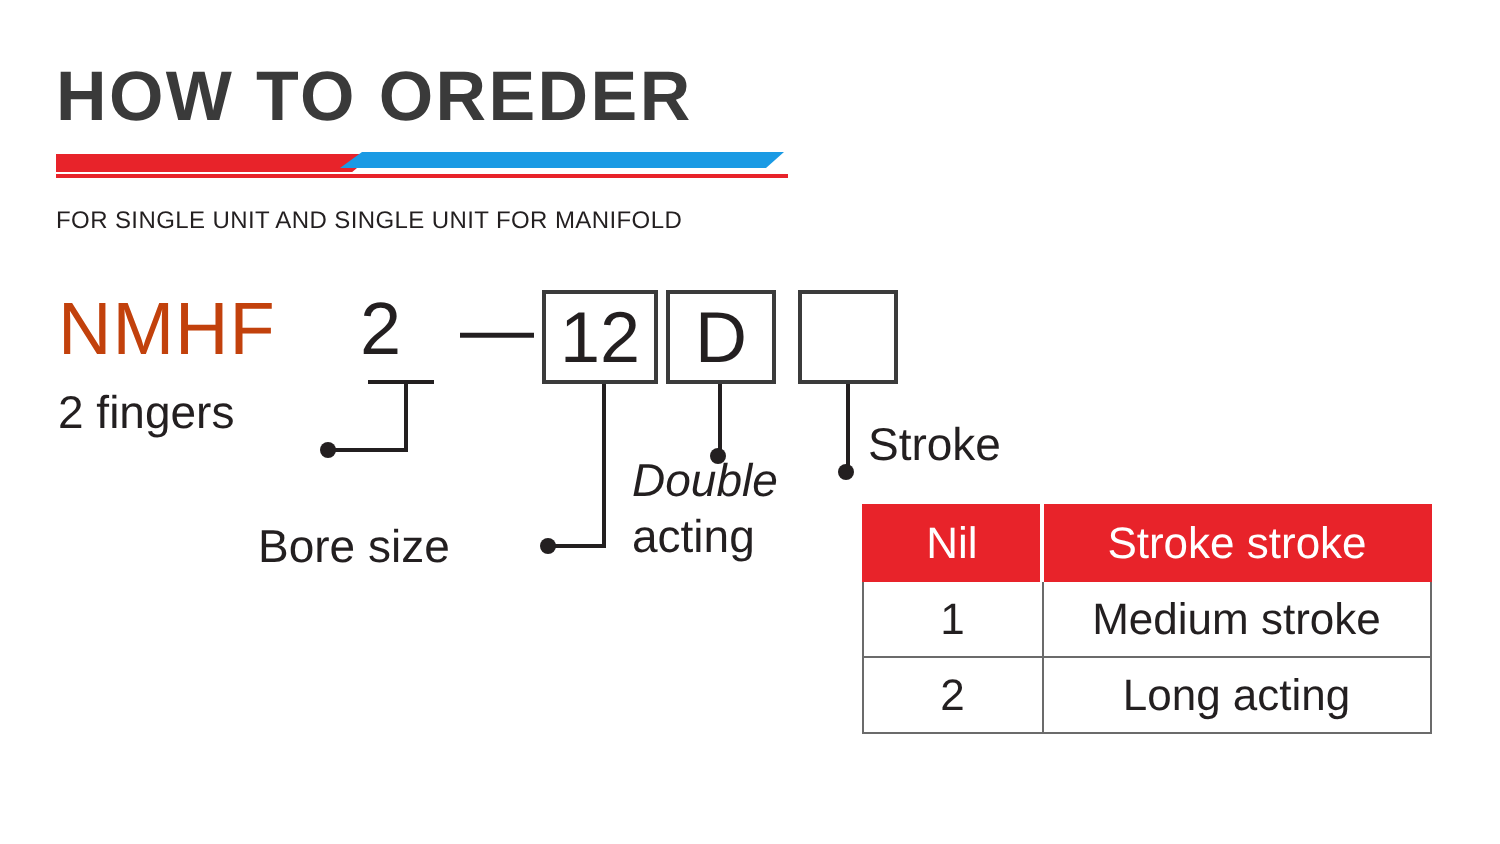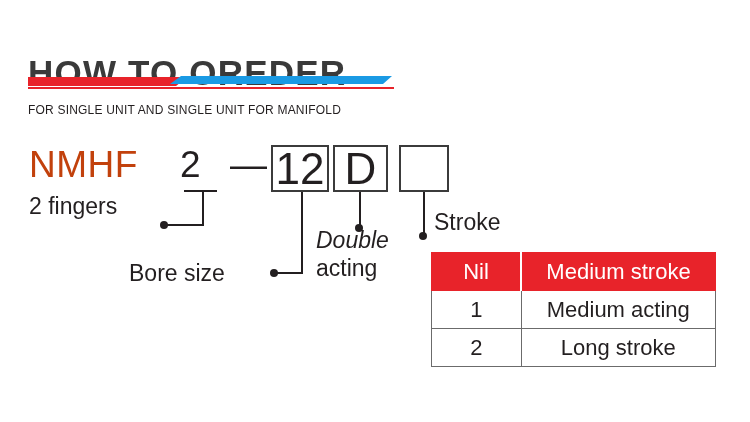--- a/index.html
+++ b/index.html
@@ -27,21 +27,20 @@
   .heading {
     position: absolute;
     left: 28px;
     top: 29px;
     font-size: 35px;
     font-weight: bold;
     letter-spacing: 1.2px;
     color: #3a3a3a;
     line-height: 40px;
     white-space: nowrap;
-    margin-top: 24px;
   }
 
   
   .rule-wrap {
     position: absolute;
     left: 28px;
     top: 74px;
     width: 366px;
     height: 16px;
   }
@@ -118,21 +117,21 @@
   }
 
   .code-box {
     position: absolute;
     border: 2px solid #3b3b3b;
     box-sizing: border-box;
     background: #fff;
     display: flex;
     align-items: center;
     justify-content: center;
-    font-size: 44px;
+    font-size: 36px;
     color: #231f20;
     line-height: 1;
   }
   .box-bore  { left: 271px; top: 145px; width: 58px;  height: 47px; }
   .box-act   { left: 333px; top: 145px; width: 55px;  height: 47px; }
   .box-strk  { left: 399px; top: 145px; width: 50px;  height: 47px; }
 
   
   .ln { position: absolute; background: #231f20; }
   .ln-h { height: 2px; }
@@ -250,26 +249,26 @@
   <div class="label lbl-fingers">2 fingers</div>
   <div class="label lbl-bore">Bore size</div>
   <div class="label lbl-double">Double</div>
   <div class="label lbl-acting">acting</div>
   <div class="label lbl-stroke">Stroke</div>
 
   <table class="stroke-table">
     <tbody>
       <tr class="head">
         <td class="col-code code-col">Nil</td>
+        <td class="col-desc">Stroke stroke</td>
+      </tr>
+      <tr>
+        <td class="col-code">1</td>
         <td class="col-desc">Medium stroke</td>
       </tr>
       <tr>
-        <td class="col-code">1</td>
-        <td class="col-desc">Medium acting</td>
-      </tr>
-      <tr>
         <td class="col-code">2</td>
-        <td class="col-desc">Long stroke</td>
+        <td class="col-desc">Long acting</td>
       </tr>
     </tbody>
   </table>
 
 </div>
 
 </body></html>

